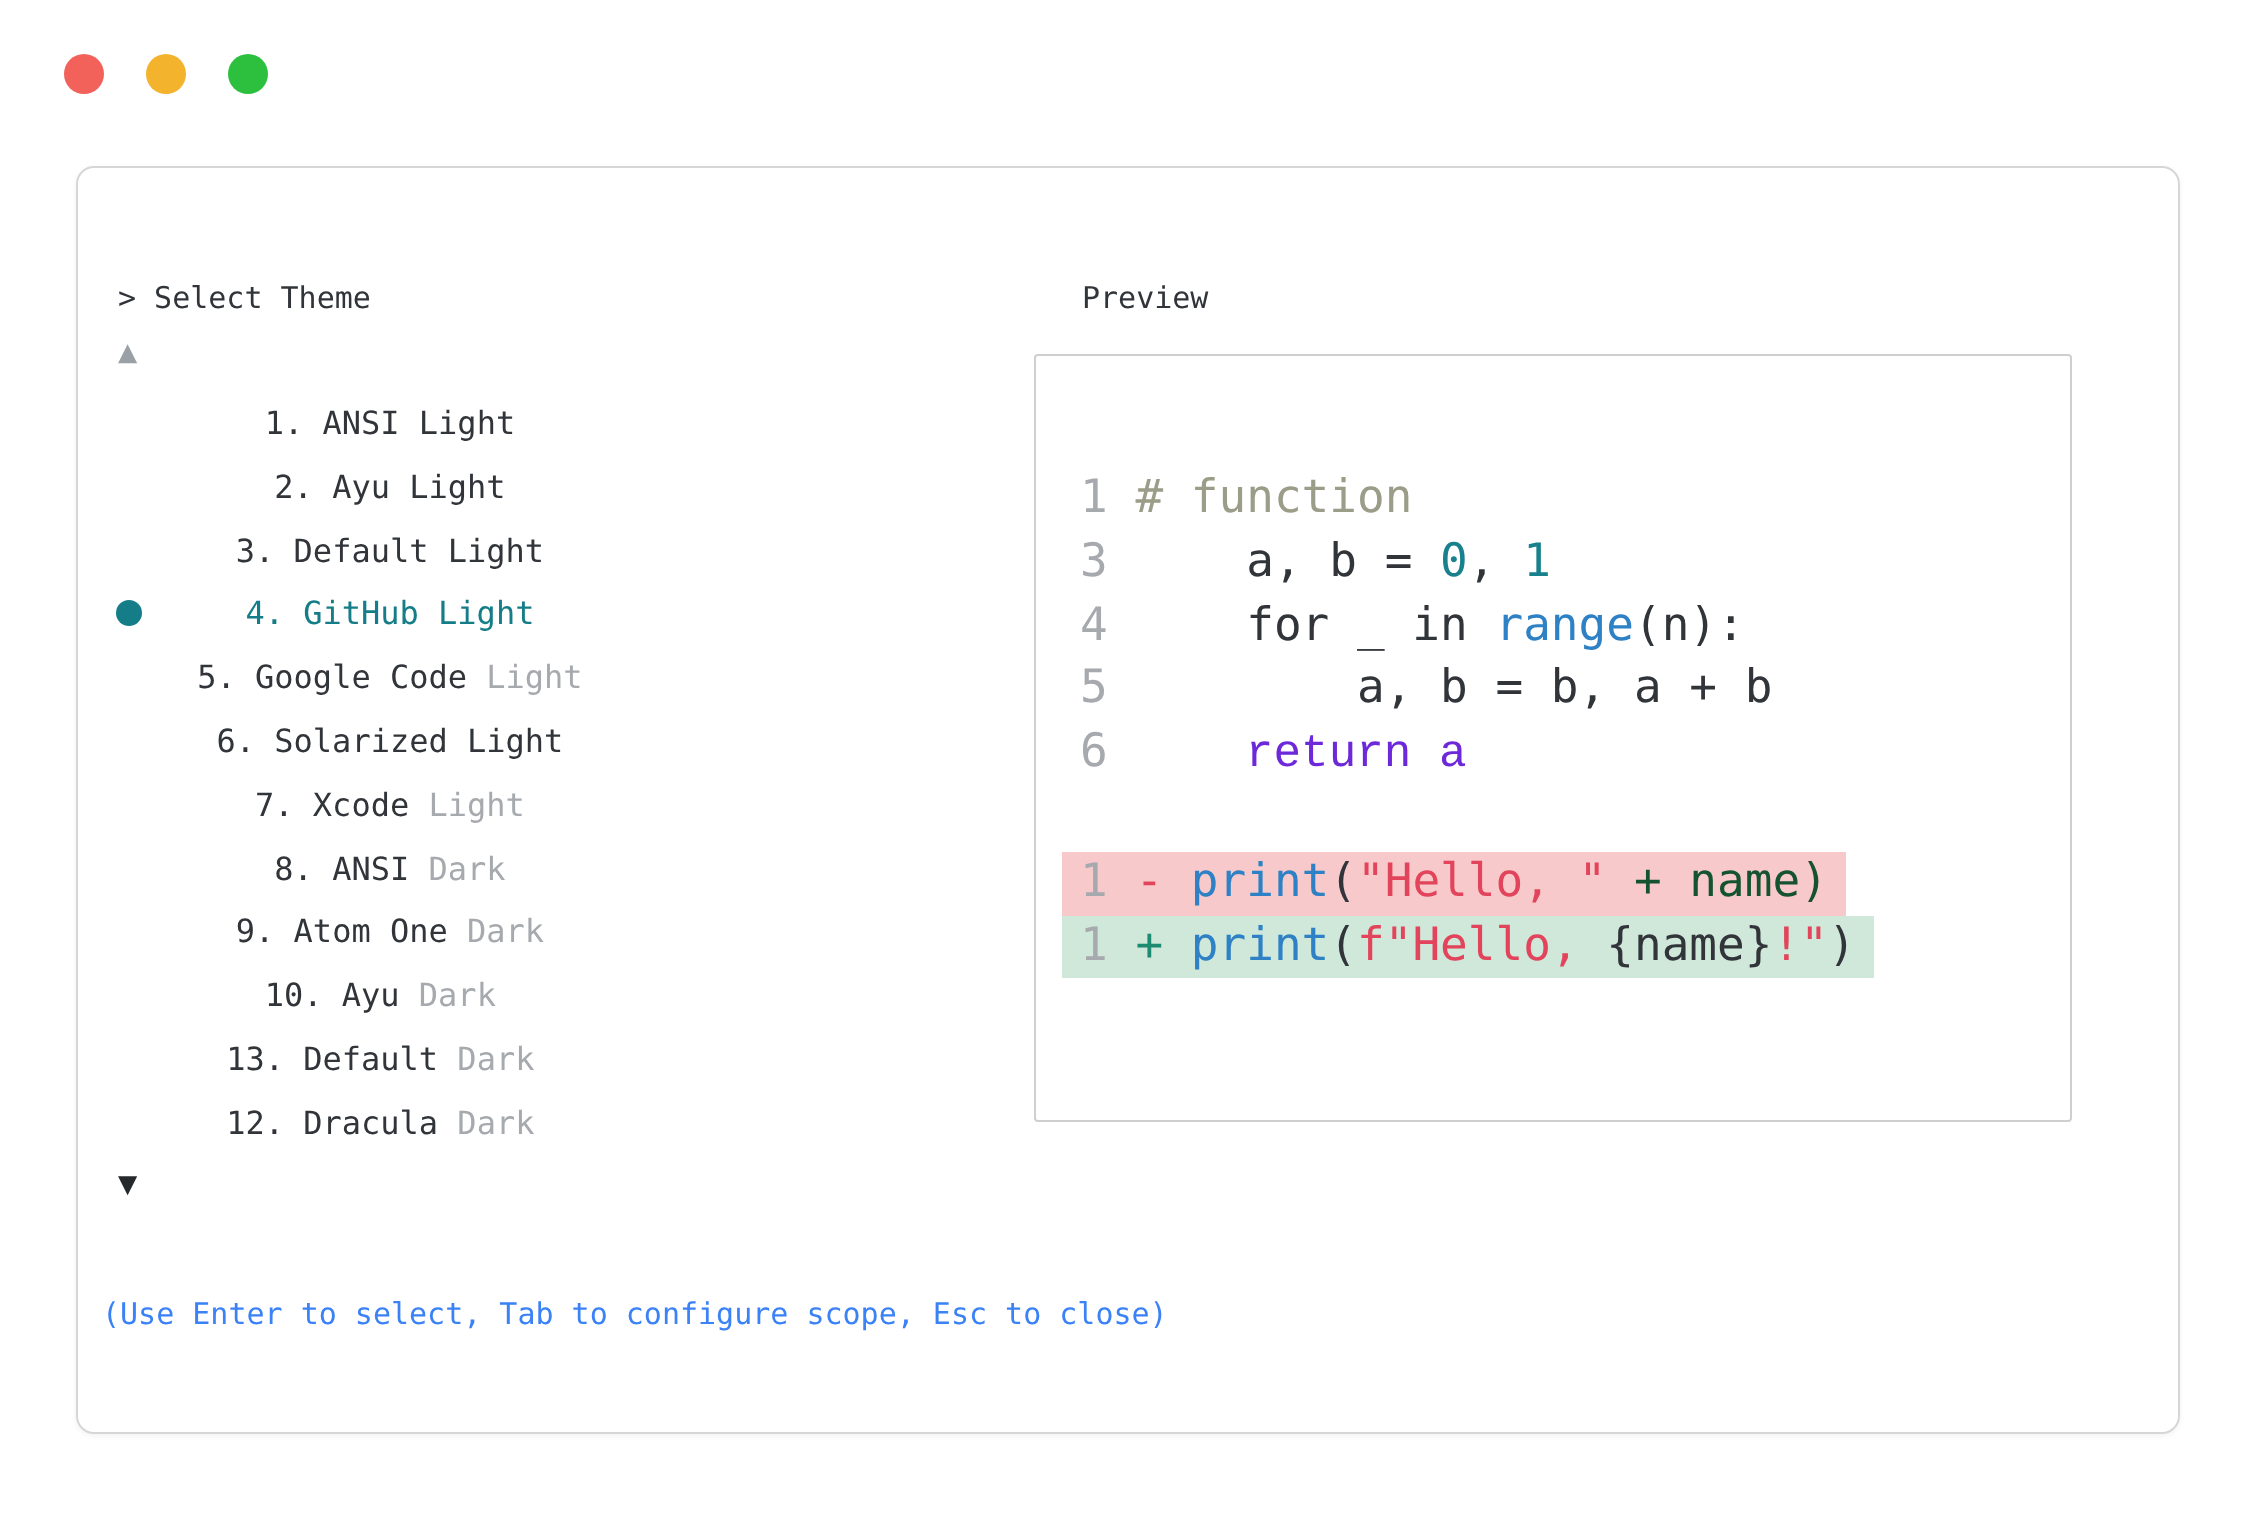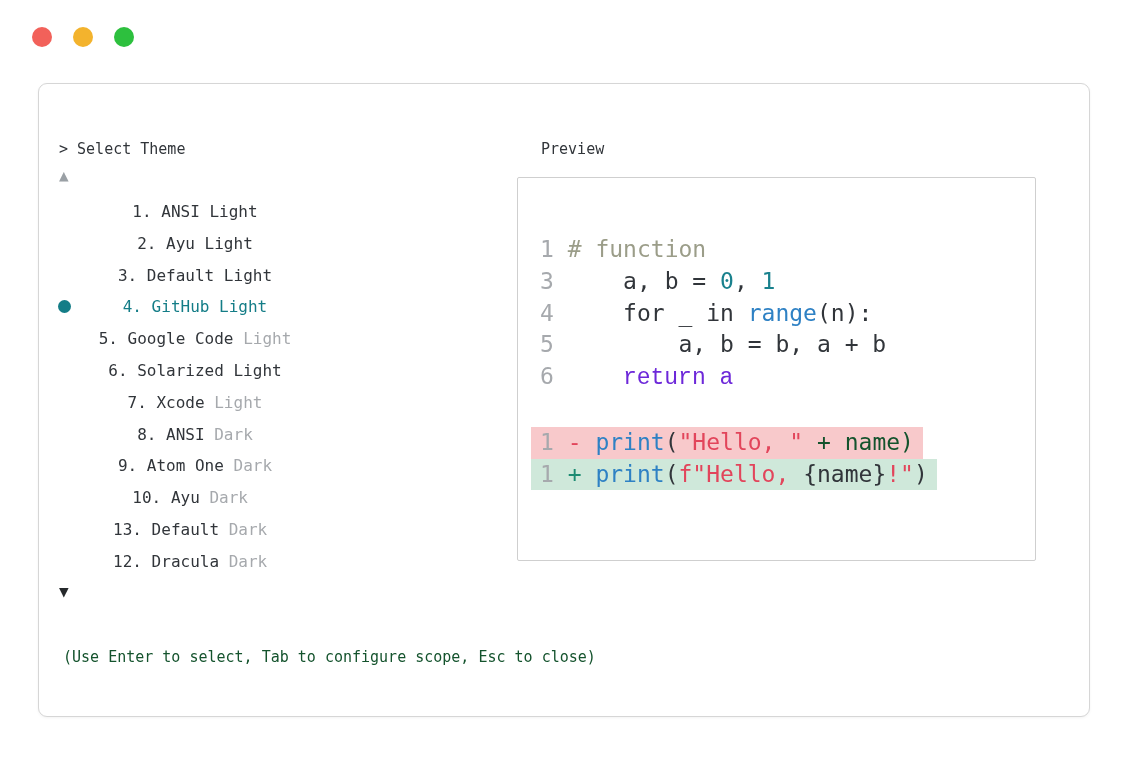--- a/index.html
+++ b/index.html
@@ -20,21 +20,21 @@
   .scroll-up{position:absolute;left:20px;top:82px;font-size:16px;line-height:20px;color:#9aa0a5;}
   .scroll-down{position:absolute;left:20px;top:498px;font-size:16px;line-height:20px;color:#26292c;}
   .theme-list{position:absolute;left:50px;top:112px;}
   .trow{position:relative;font-size:16px;line-height:31.8px;white-space:pre;color:#31353a;text-align:center;}
   .trow .variant{color:#a6a9ad;}
   .trow.sel span{color:#147d87;}
   .trow .bullet{
     position:absolute;left:-31px;top:9px;width:13px;height:13px;border-radius:50%;
     background:#147d87;display:block;
   }
-  .help{position:absolute;left:24px;top:558px;color:#14532d;}
+  .help{position:absolute;left:12px;top:558px;color:#3b82f6;}
   .preview-box{
     position:absolute;left:478px;top:93px;width:519px;height:384px;
     border:1px solid #cfcfcf;border-radius:2px;background:#fff;box-sizing:border-box;
   }
   .code{padding:56px 0 0 22px;}
   .cline{font-size:23px;line-height:31.8px;white-space:pre;}
   .cline .ln{color:#a6a9ad;}
   .diffbg{display:inline-block;margin-left:-9px;padding:0 9px;line-height:31.8px;}
   .diffbg.removed{background:#f8c9cb;}
   .diffbg.added{background:#cfe8da;}

